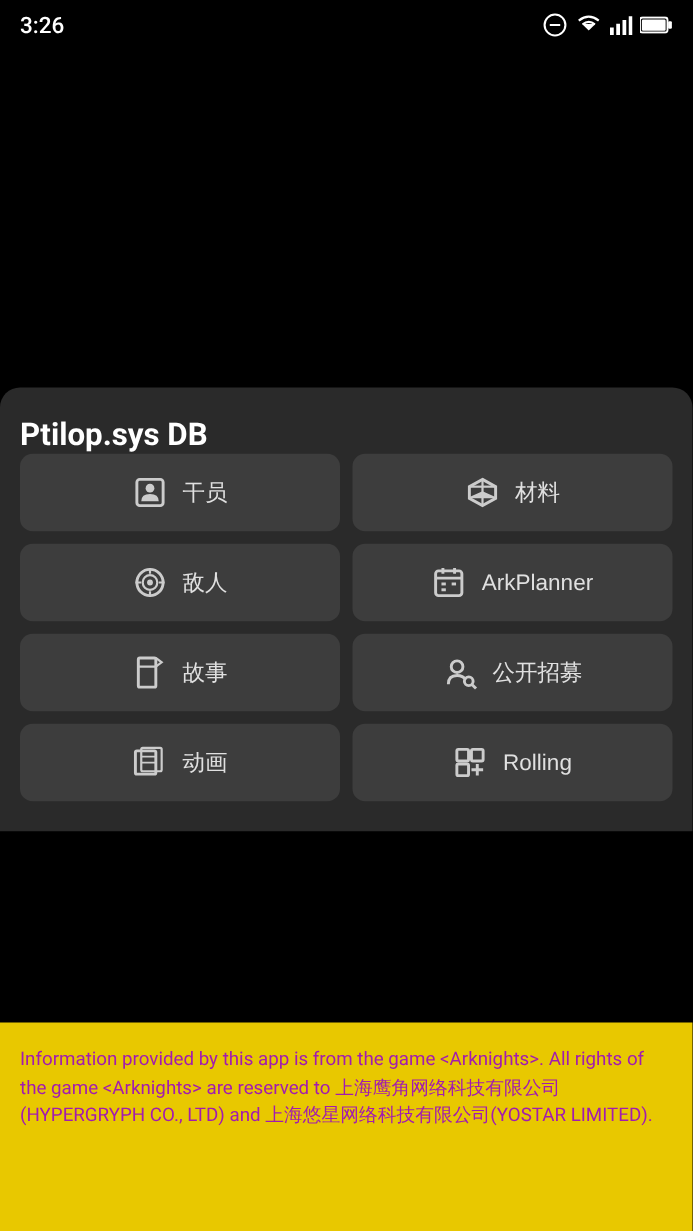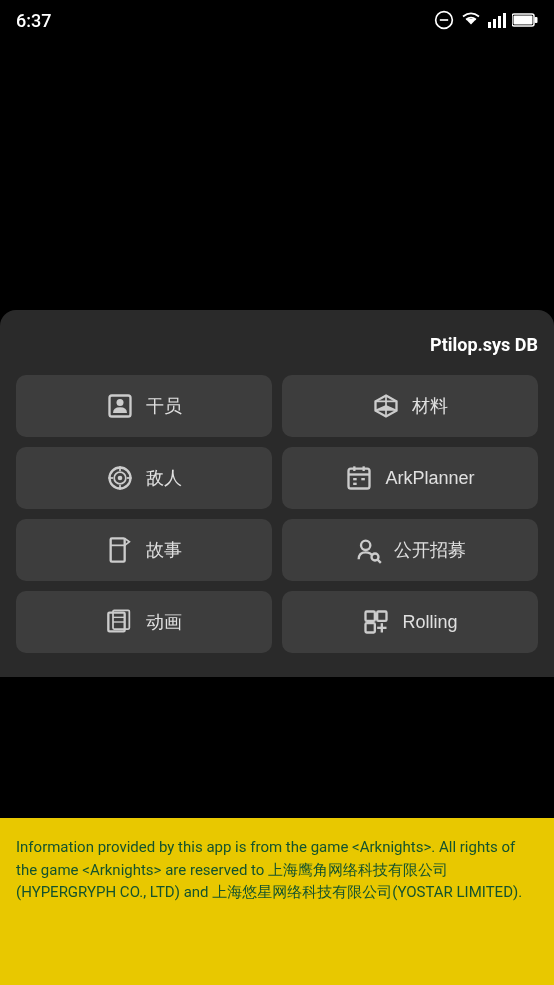--- a/index.html
+++ b/index.html
@@ -60,24 +60,23 @@
       top: 310px;
       left: 0;
       right: 0;
       background: #2a2a2a;
       border-radius: 16px 16px 0 0;
       padding: 24px 16px 24px 16px;
     }
 
     .card-title {
       color: #fff;
-      font-size: 18px;
+      font-size: 25px;
       font-weight: 700;
-      text-align: right;
-      margin-bottom: 20px;
+      text-align: left;
     }
 
     .grid {
       display: grid;
       grid-template-columns: 1fr 1fr;
       gap: 10px;
     }
 
     .grid-btn {
       background: #3d3d3d;
@@ -126,30 +125,30 @@
       position: absolute;
       bottom: 0;
       left: 0;
       right: 0;
       background: #e8c800;
       padding: 18px 16px 18px 16px;
       min-height: 167px;
     }
 
     .footer-text {
-      color: #14532d;
+      color: #a21caf;
       font-size: 15px;
       line-height: 1.5;
     }
   </style>
 </head>
 <body>
 
 <div class="status-bar">
-  <span class="status-time">6:37</span>
+  <span class="status-time">3:26</span>
   <div class="status-icons">
 
     <svg width="20" height="20" viewBox="0 0 24 24">
         <circle cx="12" cy="12" r="10" fill="none" stroke="#fff" stroke-width="2"></circle>
         <line x1="7" y1="12" x2="17" y2="12" stroke="#fff" stroke-width="2"></line>
       </svg>
 
     <svg width="22" height="16" viewBox="0 0 24 18">
       <polygon points="12,14 6,8 18,8" fill="#fff"></polygon>
       <path d="M3,5 Q12,-2 21,5" fill="none" stroke="#fff" stroke-width="2"></path>

